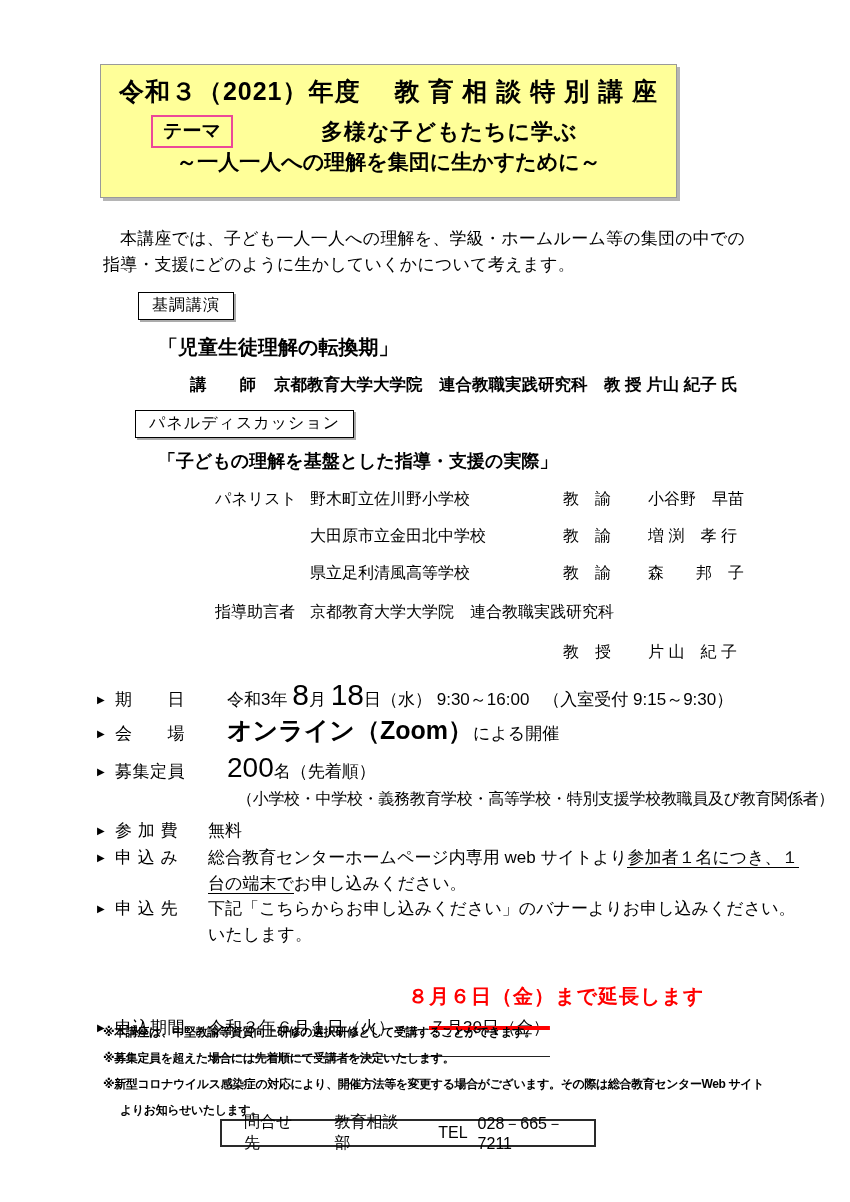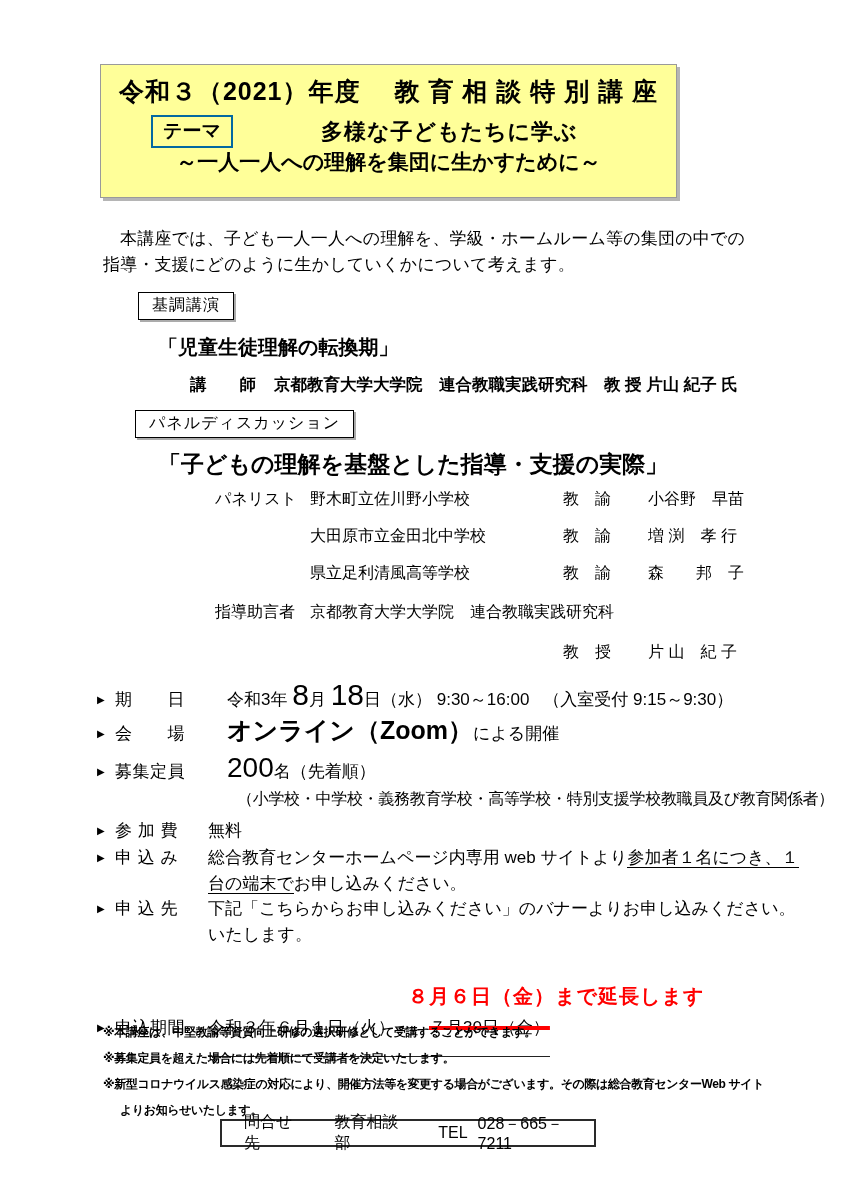--- a/index.html
+++ b/index.html
@@ -32,21 +32,21 @@
     font-size: 25px;
     font-weight: bold;
     letter-spacing: 1px;
   }
   .theme-row {
     display: flex;
     align-items: center;
     margin: 7px 0 0 50px;
   }
   .theme-box {
-    border: 2px solid #0369a1;
+    border: 2px solid #ec4899;
     padding: 1px 10px 2px;
     font-size: 19px;
     font-weight: bold;
   }
   .theme-text {
     margin-left: 88px;
     font-size: 22px;
     font-weight: bold;
     letter-spacing: 1px;
   }
@@ -92,21 +92,21 @@
     left: 190px; top: 374px;
     font-size: 16.5px;
     font-weight: 600;
     white-space: nowrap;
   }
   .lecturer-label { margin-right: 18px; }
 
   .panel-title {
     position: absolute;
     left: 158px; top: 449px;
-    font-size: 23px;
+    font-size: 18px;
     font-weight: bold;
   }
 
   
   .panel-rows { position: absolute; left: 0; top: 489px; width: 750px; }
   .p-row { display: flex; align-items: baseline; margin-bottom: 17px; font-size: 16px; line-height: 20px; }
   .p-label  { width: 95px;  margin-left: 215px; flex: none; }
   .p-school { width: 253px; flex: none; }
   .p-title  { width: 85px;  flex: none; }
   .p-name   { flex: none; }

